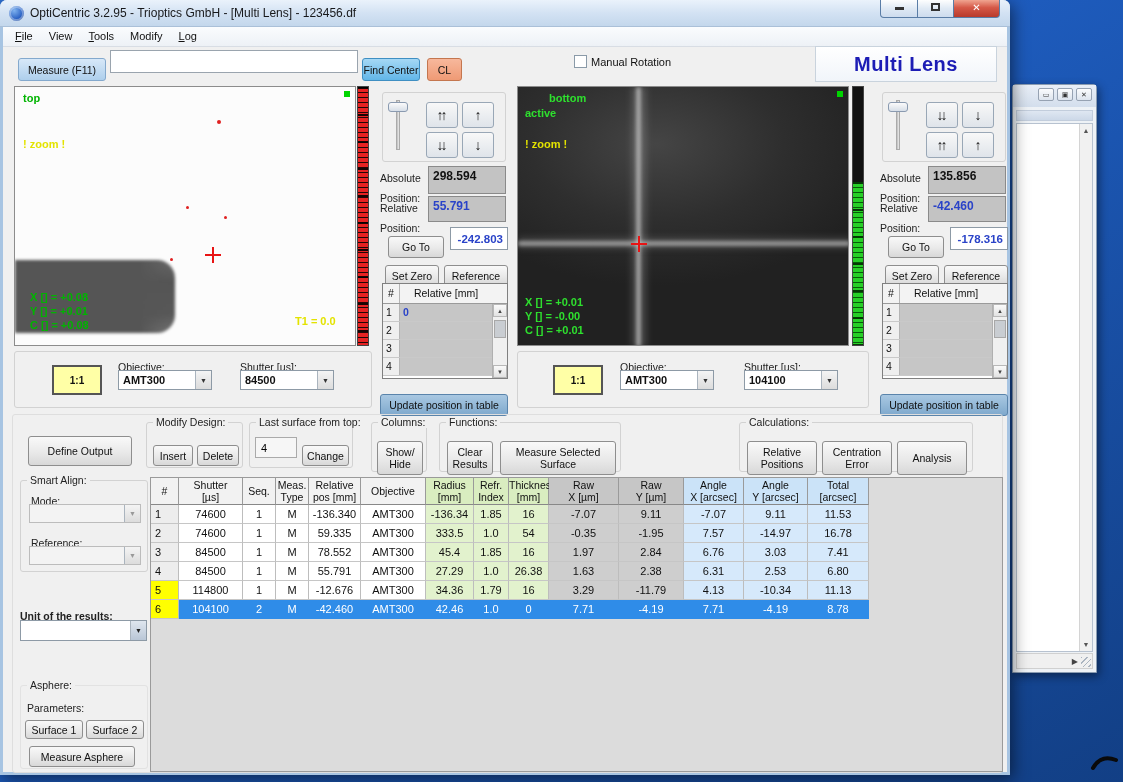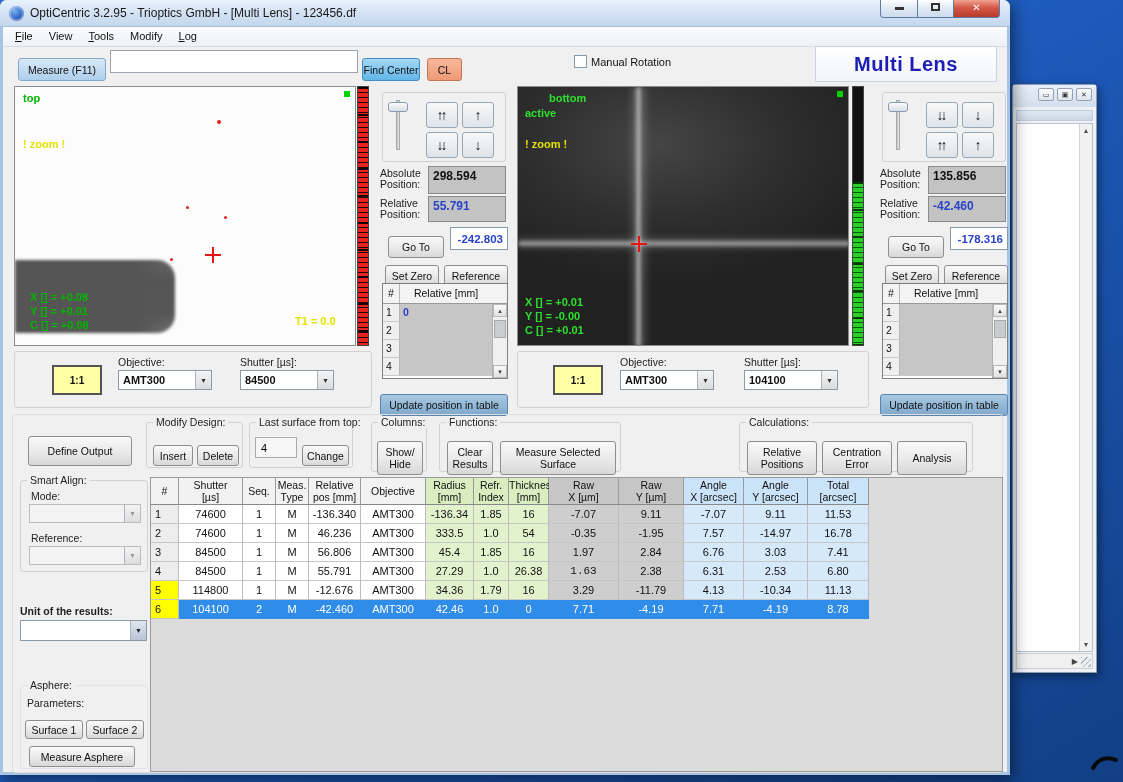--- a/index.html
+++ b/index.html
@@ -112,21 +112,21 @@
     background:linear-gradient(#f8f8f8,#dfe4ea);font-weight:bold;font-size:14px;
     display:flex;align-items:center;justify-content:center;letter-spacing:-3px;padding-right:3px;}
   .slider-track{position:absolute;width:4px;background:linear-gradient(to right,#bbb,#eee);border:1px solid #aaa;}
   .slider-handle{position:absolute;width:20px;height:10px;border:1px solid #8a9ab0;border-radius:3px;
     background:linear-gradient(#fbfbfb,#d7dfe8);}
   .val-box{position:absolute;background:#c3c3c3;border:1px solid #8a8a8a;padding:2px 4px;
     font-size:12px;font-weight:bold;}
   .val-blue{color:#2a43c8;}
   .goto-field{position:absolute;background:#fff;border:1px solid #8d9aa6;color:#2a43c8;
     font-size:11.5px;font-weight:bold;text-align:right;padding:2px 4px;}
-  .small-label{position:absolute;font-size:10.5px;color:#222;line-height:11px;}
+  .small-label{position:absolute;font-size:10.5px;color:#222;line-height:20px;}
   .mini-table{position:absolute;background:#fff;border:1px solid #808080;display:flex;flex-direction:column;overflow:hidden;}
   .mini-head{display:flex;height:20px;border-bottom:1px solid #9a9a9a;background:#f3f3f3;}
   .mini-head .h1{width:17px;border-right:1px solid #b5b5b5;text-align:center;line-height:19px;font-size:10.5px;}
   .mini-head .h2{flex:1;text-align:center;line-height:19px;font-size:10.5px;}
   .mini-body{flex:1;display:flex;flex-direction:column;margin-right:15px;}
   .mini-row{display:flex;height:18px;border-bottom:1px solid #c9c9c9;}
   .mini-num{width:17px;background:#efefef;border-right:1px solid #b5b5b5;font-size:10.5px;line-height:17px;padding-left:3px;}
   .mini-val{flex:1;background:#c6c6c6;font-size:10.5px;line-height:17px;padding-left:3px;color:#2a43c8;font-weight:bold;}
   .mini-sb{position:absolute;right:0;top:20px;bottom:0;width:15px;background:#f0f0f0;border-left:1px solid #b0b0b0;}
   .mini-sb .u,.mini-sb .d{position:absolute;left:0;right:0;height:13px;font-size:6px;text-align:center;line-height:13px;color:#444;
@@ -500,58 +500,58 @@
             <div class="td g-gray" style="width: 65px;">9.11</div>
             <div class="td g-blue" style="width: 60px;">-7.07</div>
             <div class="td g-blue" style="width: 64px;">9.11</div>
             <div class="td g-blue" style="width: 61px;">11.53</div>
           </div>
           <div class="trow">
             <div class="td c-num" style="width: 28px;">2</div>
             <div class="td g-plain" style="width: 64px;">74600</div>
             <div class="td g-plain" style="width: 33px;">1</div>
             <div class="td g-plain" style="width: 33px;">M</div>
-            <div class="td g-plain" style="width: 52px;">46.236</div>
+            <div class="td g-plain" style="width: 52px;">59.335</div>
             <div class="td g-plain" style="width: 65px;">AMT300</div>
             <div class="td g-green" style="width: 48px;">333.5</div>
             <div class="td g-green" style="width: 35px;">1.0</div>
             <div class="td g-green" style="width: 40px;">54</div>
             <div class="td g-gray" style="width: 70px;">-0.35</div>
             <div class="td g-gray" style="width: 65px;">-1.95</div>
             <div class="td g-blue" style="width: 60px;">7.57</div>
             <div class="td g-blue" style="width: 64px;">-14.97</div>
             <div class="td g-blue" style="width: 61px;">16.78</div>
           </div>
           <div class="trow">
             <div class="td c-num" style="width: 28px;">3</div>
             <div class="td g-plain" style="width: 64px;">84500</div>
             <div class="td g-plain" style="width: 33px;">1</div>
             <div class="td g-plain" style="width: 33px;">M</div>
-            <div class="td g-plain" style="width: 52px;">56.806</div>
+            <div class="td g-plain" style="width: 52px;">78.552</div>
             <div class="td g-plain" style="width: 65px;">AMT300</div>
             <div class="td g-green" style="width: 48px;">45.4</div>
             <div class="td g-green" style="width: 35px;">1.85</div>
             <div class="td g-green" style="width: 40px;">16</div>
             <div class="td g-gray" style="width: 70px;">1.97</div>
             <div class="td g-gray" style="width: 65px;">2.84</div>
             <div class="td g-blue" style="width: 60px;">6.76</div>
             <div class="td g-blue" style="width: 64px;">3.03</div>
             <div class="td g-blue" style="width: 61px;">7.41</div>
           </div>
           <div class="trow">
             <div class="td c-num" style="width: 28px;">4</div>
             <div class="td g-plain" style="width: 64px;">84500</div>
             <div class="td g-plain" style="width: 33px;">1</div>
             <div class="td g-plain" style="width: 33px;">M</div>
             <div class="td g-plain" style="width: 52px;">55.791</div>
             <div class="td g-plain" style="width: 65px;">AMT300</div>
             <div class="td g-green" style="width: 48px;">27.29</div>
             <div class="td g-green" style="width: 35px;">1.0</div>
             <div class="td g-green" style="width: 40px;">26.38</div>
-            <div class="td g-gray" style="width: 70px; font-family: Liberation Mono, monospace;">1.63</div>
+            <div class="td g-gray" style="width: 70px;">1.63</div>
             <div class="td g-gray" style="width: 65px;">2.38</div>
             <div class="td g-blue" style="width: 60px;">6.31</div>
             <div class="td g-blue" style="width: 64px;">2.53</div>
             <div class="td g-blue" style="width: 61px;">6.80</div>
           </div>
           <div class="trow">
             <div class="td c-num yellow" style="width: 28px;">5</div>
             <div class="td g-plain" style="width: 64px;">114800</div>
             <div class="td g-plain" style="width: 33px;">1</div>
             <div class="td g-plain" style="width: 33px;">M</div>

